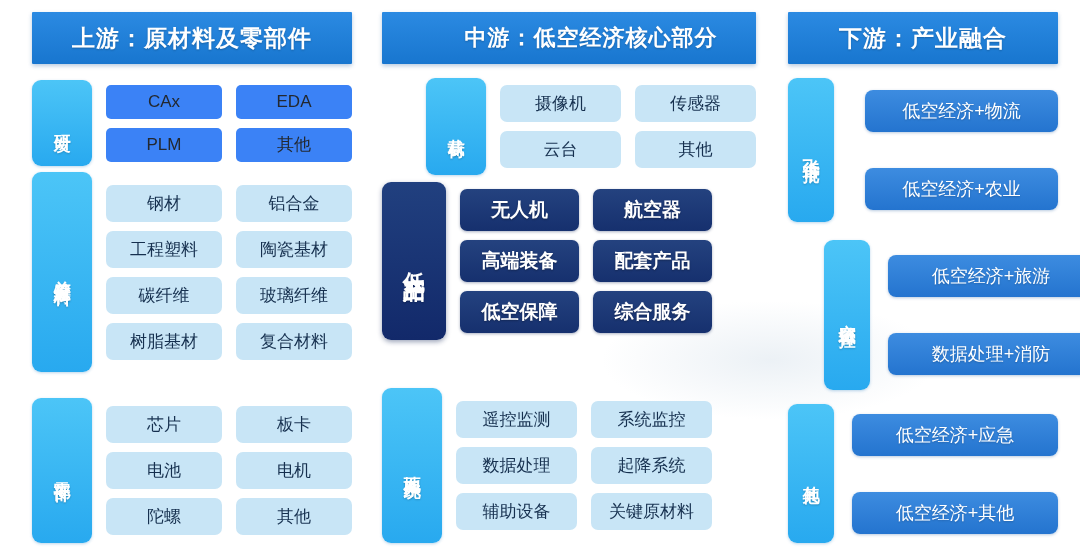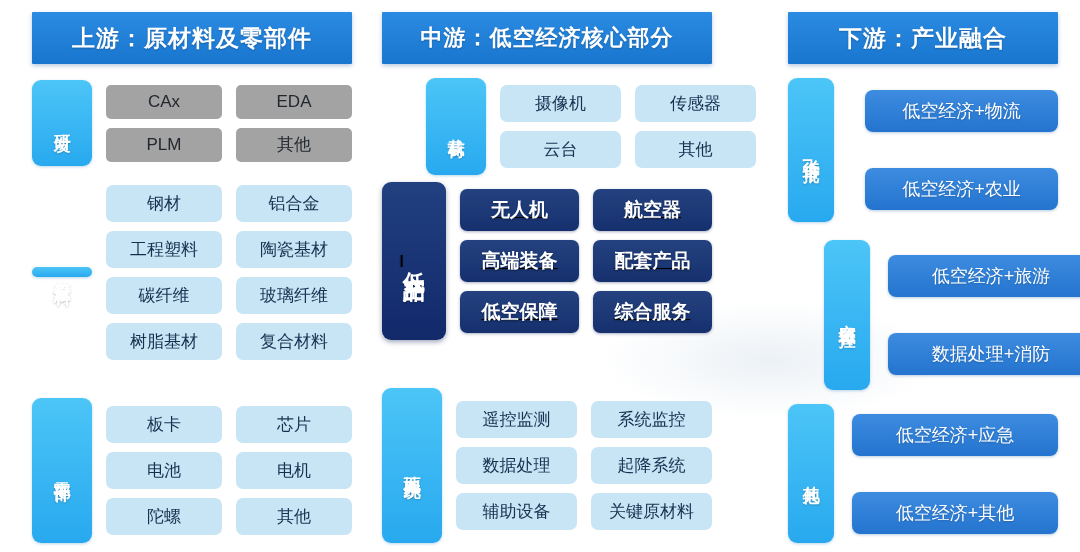--- a/index.html
+++ b/index.html
@@ -57,21 +57,21 @@
     align-items: center;
     justify-content: center;
     color: #ffffff;
     font-size: 23px;
     font-weight: bold;
     letter-spacing: 1px;
     text-shadow: 0 1px 2px rgba(0,0,0,0.22);
     white-space: nowrap;
   }
   .col-up   .col-header { width: 320px; }
-  .col-mid  .col-header { width: 330px; font-size: 22px; }
+  .col-mid  .col-header { width: 330px; font-size: 22px; padding-left: 44px; }
   .col-down .col-header { width: 270px; }
 
   
   .section {
     position: absolute;
     left: 0;
     display: flex;
     align-items: stretch;
   }
 
@@ -115,21 +115,21 @@
     border-radius: 7px;
     display: flex;
     align-items: center;
     justify-content: center;
     font-size: 17px;
     white-space: nowrap;
     box-sizing: border-box;
   }
   
   .chip.grey {
-    background: #a3a3a3;
+    background: #3b82f6;
     color: #23282f;
     height: 34px;
     border-radius: 5px;
   }
   
   .chip.pale {
     background: #c8e5f6;
     color: #16304f;
     height: 37px;
   }
@@ -150,29 +150,29 @@
     height: 42px;
     font-size: 18px;
     border-radius: 8px;
     box-shadow: 0 1px 3px rgba(20,80,150,0.30);
     text-shadow: 0 1px 2px rgba(0,0,0,0.20);
   }
 
   
   .sec-rd      { top: 80px;  width: 320px; height: 86px; }
   .sec-rd      .vlabel { width: 60px; }
-  .sec-mat     { top: 172px; width: 320px; height: 200px; align-items: center; }
+  .sec-mat     { top: 172px; width: 320px; height: 200px; }
   .sec-mat     .vlabel { width: 60px; }
   .sec-parts   { top: 398px; width: 320px; height: 145px; }
   .sec-parts   .vlabel { width: 60px; }
 
   
   .sec-payload { top: 78px;  width: 330px; height: 97px; padding-left: 44px; }
   .sec-payload .vlabel { width: 60px; }
-  .sec-prod    { top: 182px; width: 330px; height: 158px; text-decoration: underline; }
+  .sec-prod    { top: 182px; width: 330px; height: 158px; }
   .sec-prod    .vlabel { width: 64px; }
   .sec-ground  { top: 388px; width: 330px; height: 155px; }
   .sec-ground  .vlabel { width: 60px; }
 
   
   .sec-flight  { top: 78px;  width: 270px; height: 144px; gap: 13px; }
   .sec-flight  .vlabel { width: 46px; }
   .sec-air     { top: 240px; width: 270px; height: 150px; padding-left: 36px; }
   .sec-air     .vlabel { width: 46px; }
   .sec-other   { top: 404px; width: 270px; height: 139px; }
@@ -209,22 +209,22 @@
         <div class="chip pale">碳纤维</div>
         <div class="chip pale">玻璃纤维</div>
         <div class="chip pale">树脂基材</div>
         <div class="chip pale">复合材料</div>
       </div>
     </div>
 
     <div class="section sec-parts">
       <div class="vlabel">零部件</div>
       <div class="items">
+        <div class="chip pale">芯片</div>
         <div class="chip pale">板卡</div>
-        <div class="chip pale">芯片</div>
         <div class="chip pale">电池</div>
         <div class="chip pale">电机</div>
         <div class="chip pale">陀螺</div>
         <div class="chip pale">其他</div>
       </div>
     </div>
   </div>
 
   <div class="column col-mid">
     <div class="col-header">中游：低空经济核心部分</div>

